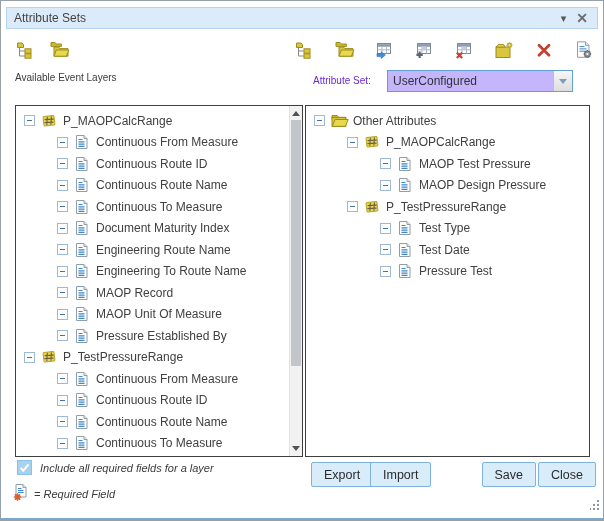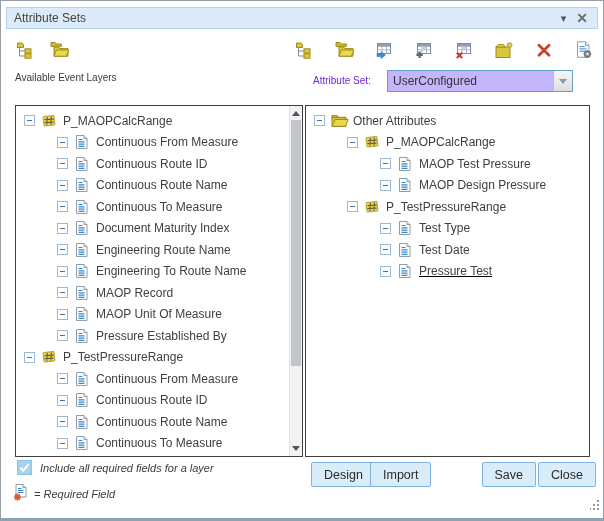--- a/index.html
+++ b/index.html
@@ -557,21 +557,21 @@
             <svg width="15" height="16" viewBox="0 0 15 16">
               <path d="M2.5 1.5 h7.5 l3 3 v10 h-10.5 z" fill="#fdfdfd" stroke="#8e9eac"></path>
               <path d="M10 1.5 v3 h3" fill="#e4ebf1" stroke="#8e9eac"></path>
               <g stroke="#3e87c8" stroke-width="1.2">
                 <path d="M4.5 5.5 h4 M4.5 7.8 h6 M4.5 10.1 h6 M4.5 12.4 h6"></path>
               </g>
             </svg>
           </span>
           <span class="tree-label">Test Date</span>
         </div>
-        <div class="tree-row" style="padding-left: 74px; text-decoration: underline;">
+        <div class="tree-row" style="padding-left: 74px;">
           <span class="expander">
             <span class="minus"></span>
           </span>
           <span class="tree-icon">
             <svg width="15" height="16" viewBox="0 0 15 16">
               <path d="M2.5 1.5 h7.5 l3 3 v10 h-10.5 z" fill="#fdfdfd" stroke="#8e9eac"></path>
               <path d="M10 1.5 v3 h3" fill="#e4ebf1" stroke="#8e9eac"></path>
               <g stroke="#3e87c8" stroke-width="1.2">
                 <path d="M4.5 5.5 h4 M4.5 7.8 h6 M4.5 10.1 h6 M4.5 12.4 h6"></path>
               </g>
@@ -598,21 +598,21 @@
           <g stroke="#3e87c8">
             <path d="M5 5.5 h3.5 M5 7.5 h5.5 M5 9.5 h5.5"></path>
           </g>
           <g stroke="#da5f28" stroke-width="1.7" stroke-linecap="round">
             <path d="M4.5 11 v6 M1.5 14 h6 M2.4 11.9 l4.2 4.2 M6.6 11.9 l-4.2 4.2"></path>
           </g>
         </svg></span>
     <span class="footer-text">= Required Field</span>
   </div>
 
-  <button class="btn" id="btn-export">Design</button>
+  <button class="btn" id="btn-export">Export</button>
   <button class="btn" id="btn-import">Import</button>
   <button class="btn" id="btn-save">Save</button>
   <button class="btn" id="btn-close">Close</button>
 
   <span class="resize-grip">
     <svg width="10" height="12" viewBox="0 0 10 12">
         <g fill="#8f979e">
           <rect x="7" y="0" width="2" height="2"></rect>
           <rect x="7" y="4" width="2" height="2"></rect>
           <rect x="3" y="4" width="2" height="2"></rect>

